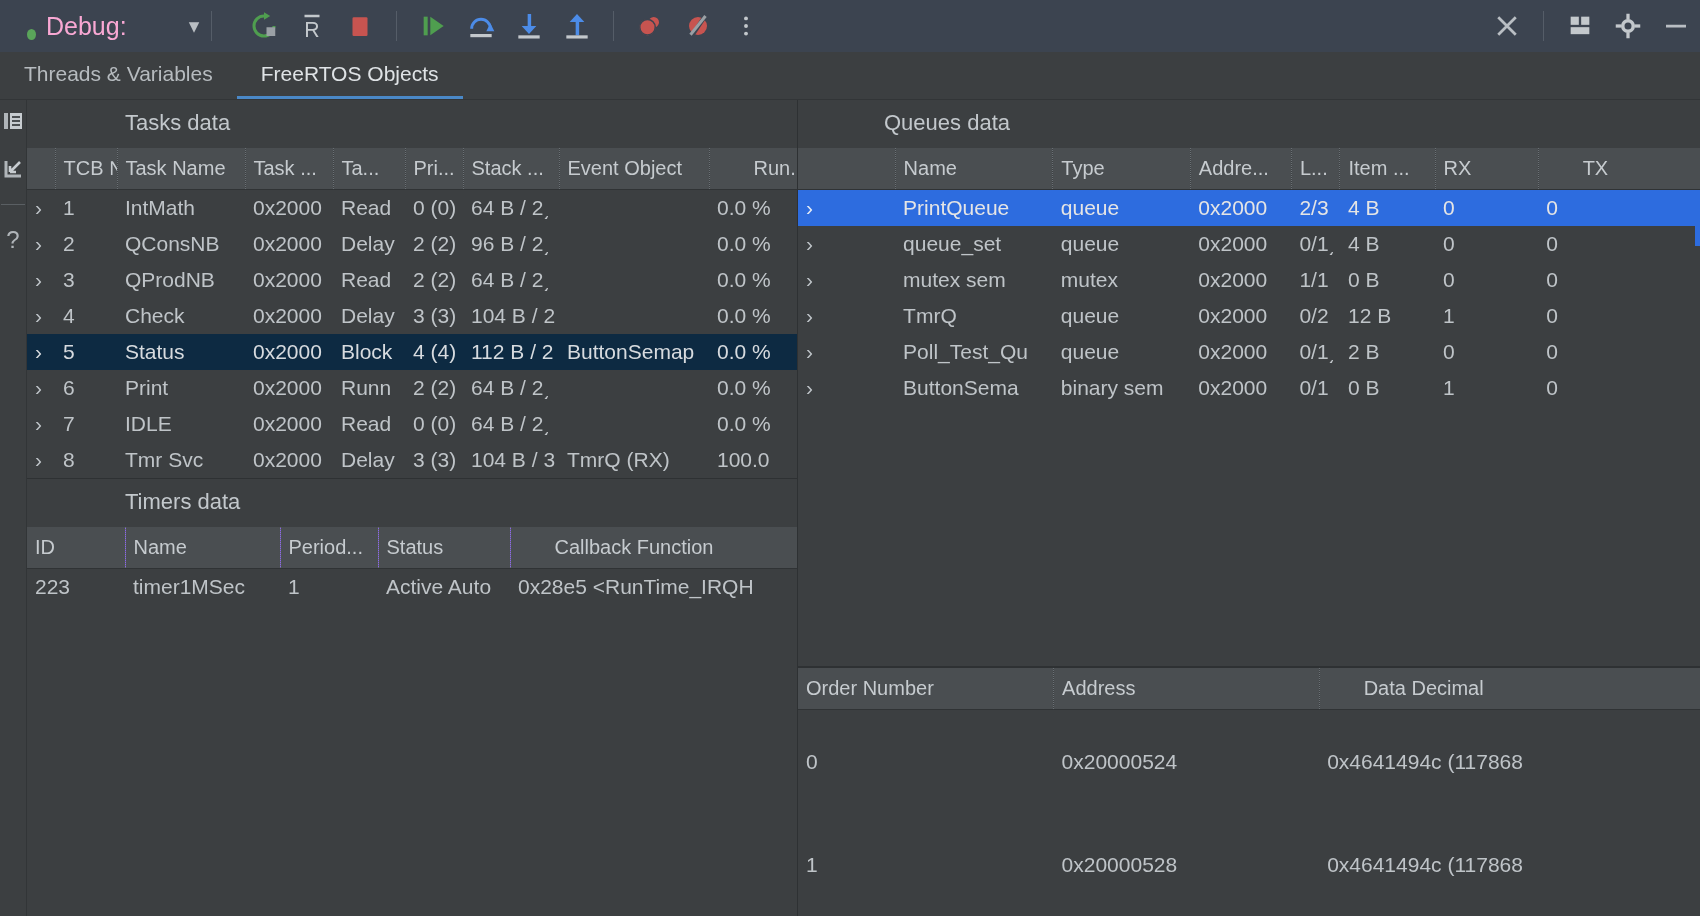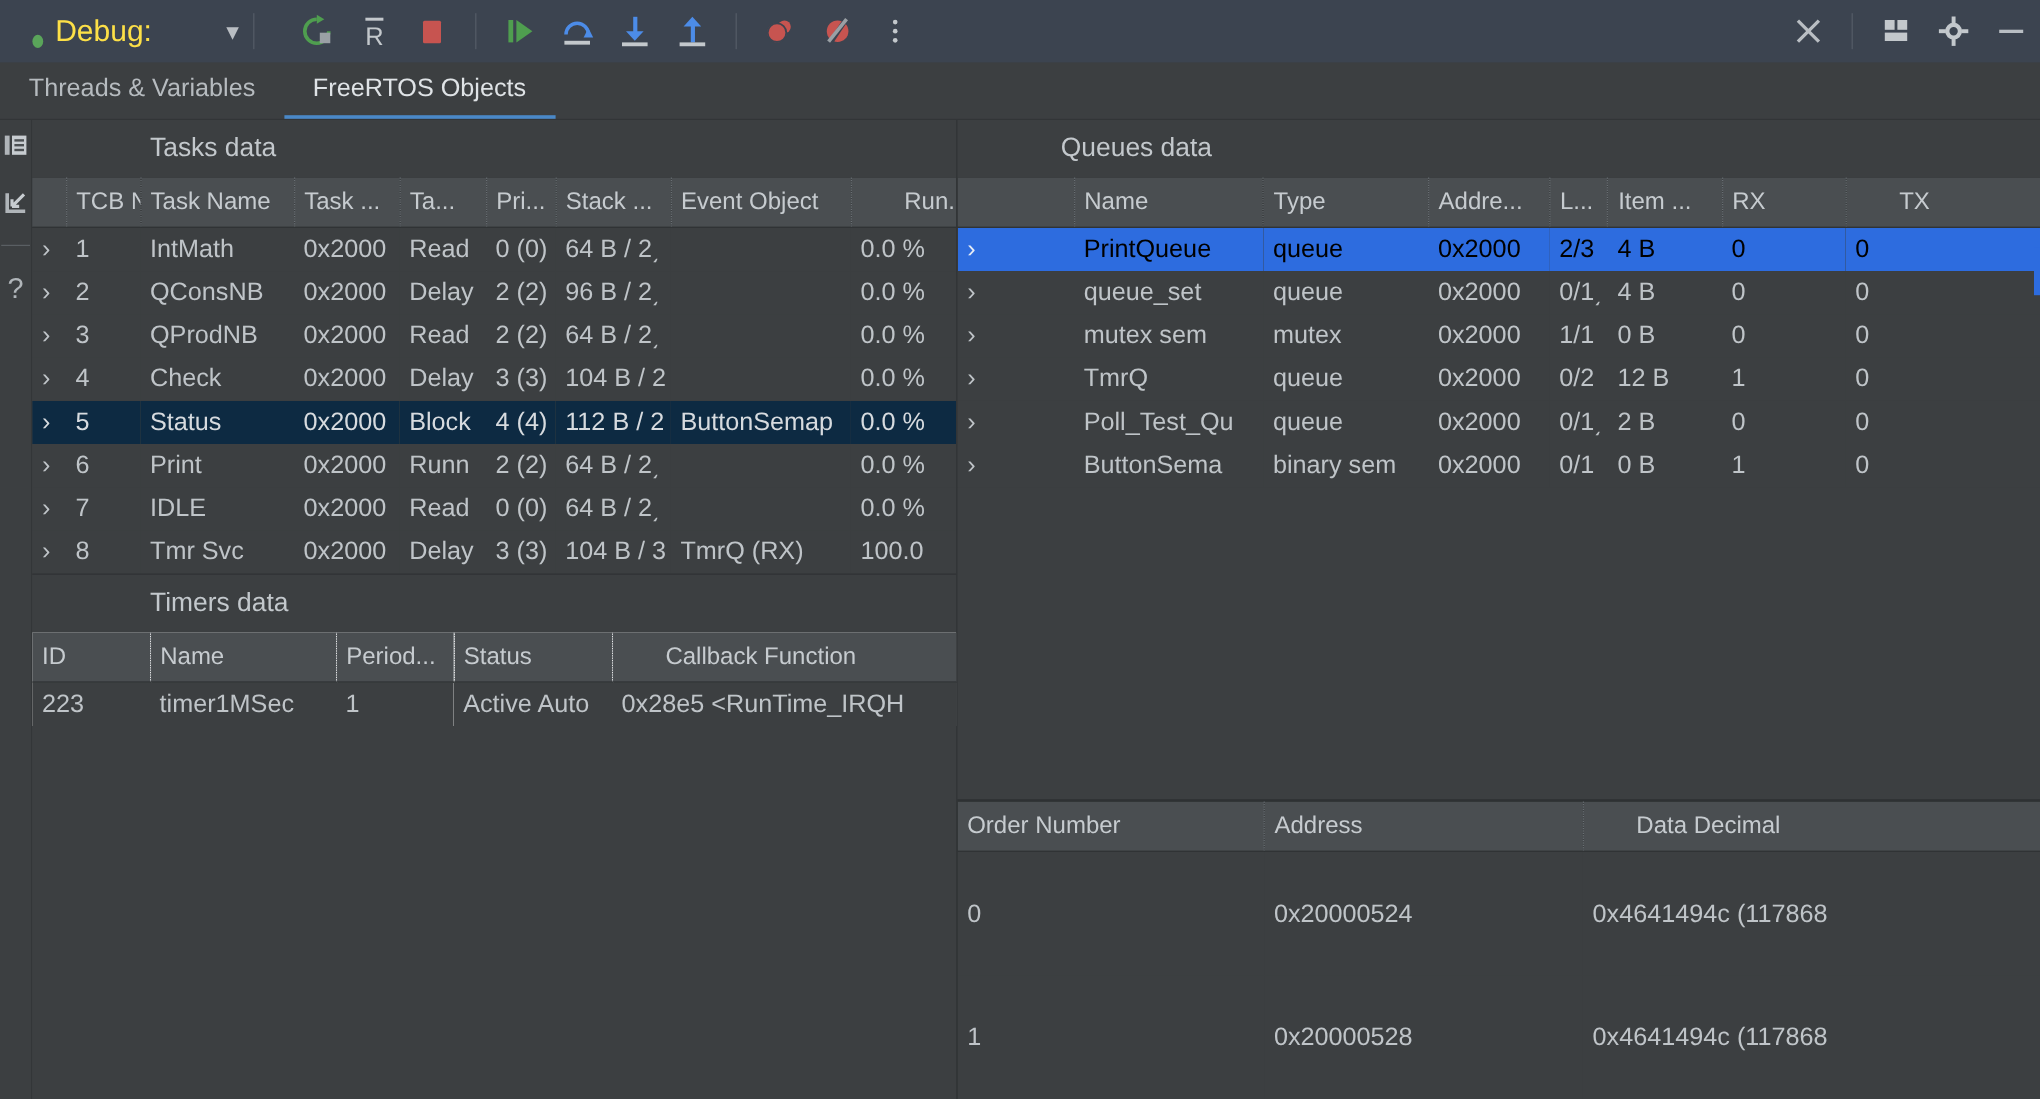--- a/index.html
+++ b/index.html
@@ -24,21 +24,21 @@
   .debug-glyph .bug {
     width: 20px; height: 18px; background: #9aa0a6;
     -webkit-mask-image: repeating-linear-gradient(0deg,#000 0 2px,transparent 2px 4px);
     mask-image: repeating-linear-gradient(0deg,#000 0 2px,transparent 2px 4px);
   }
   .debug-glyph .dot {
     position: absolute; right: -2px; bottom: -3px;
     width: 9px; height: 11px; border-radius: 50%;
     background: #5aa55a;
   }
-  .hdr-label { color: #fde047; font-size: 25px; padding-right: 18px; }
+  .hdr-label { color: #f9a8d4; font-size: 25px; padding-right: 18px; }
   .hdr-title-wrap { position: relative; padding: 0 10px; }
   .hdr-title {
     color: #c0c5ca; font-size: 25px; white-space: nowrap;
   }
   .hdr-title-underline {
     position: absolute; left: 6px; right: 6px; bottom: -14px;
     height: 4px; background: #4a88c7;
   }
   .hdr-chevron { color:#b9bec3; font-size: 21px; margin-left: 44px; cursor: pointer; }
 
@@ -109,35 +109,35 @@
   table.grid td {
     color: #bfc4c8;
     font-size: 21px;
     padding: 6px 8px;
     white-space: nowrap;
     overflow: hidden;
     border-bottom: none;
   }
   tr.row { background: #3c3f41; }
   tr.row.selected-dark td { background: #0d2a42; color: #d7dbdf; }
-  tr.row.selected-blue td { background: #2d6cdf; color: #000000; }
+  tr.row.selected-blue td { background: #2d6cdf; color: #e5e5e5; }
   .addr { color: #4c8ce8; }
   .chev { color: #9aa0a5; font-size: 19px; padding-left: 4px; }
   tr.row.selected-blue .chev { color: #e6ecf5; }
 
   .tasks-wrap, .queues-wrap { background: #3c3f41; }
 
   .divider-h { height: 1px; background: #2e3133; }
   .filler { background: #3c3f41; flex: 1 1 auto; }
 
   .right-top { height: 566px; display: flex; flex-direction: column; }
   .right-bottom { flex: 1 1 auto; display:flex; flex-direction: row; border-top: 2px solid #2e3133; }
   .edge-bar { position:absolute; right:0; top:0; width:5px; height:100%; background:#2d6cdf; }
 
-  .timers-wrap { background:#e5e5e5; }
+  .timers-wrap { background:#8b5cf6; }
 </style>
 </head>
 <body>
 
 <div class="app">
 
   <div class="header">
 
     <div class="hdr-icon-box">
       <span class="debug-glyph">

